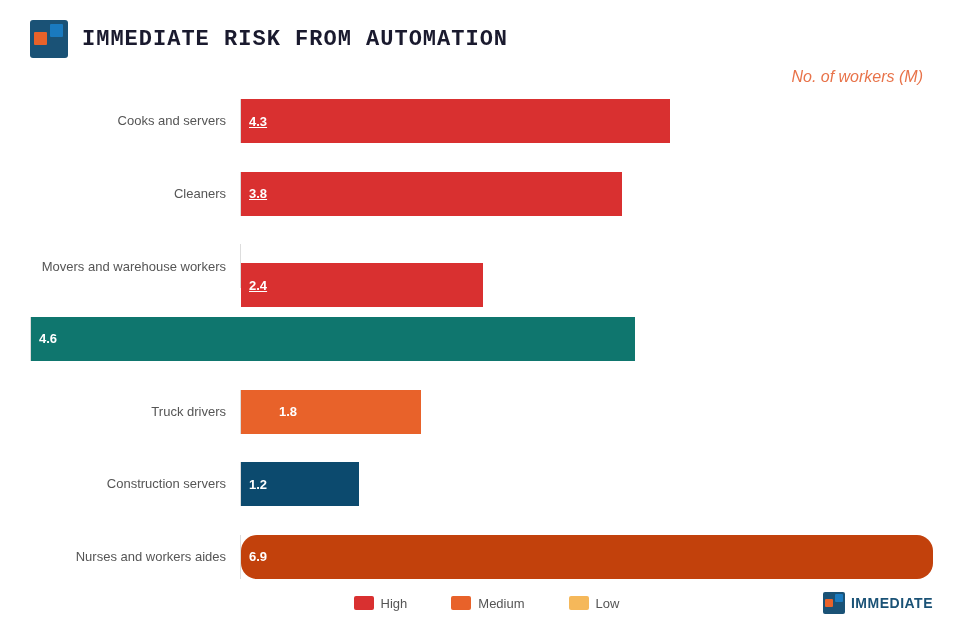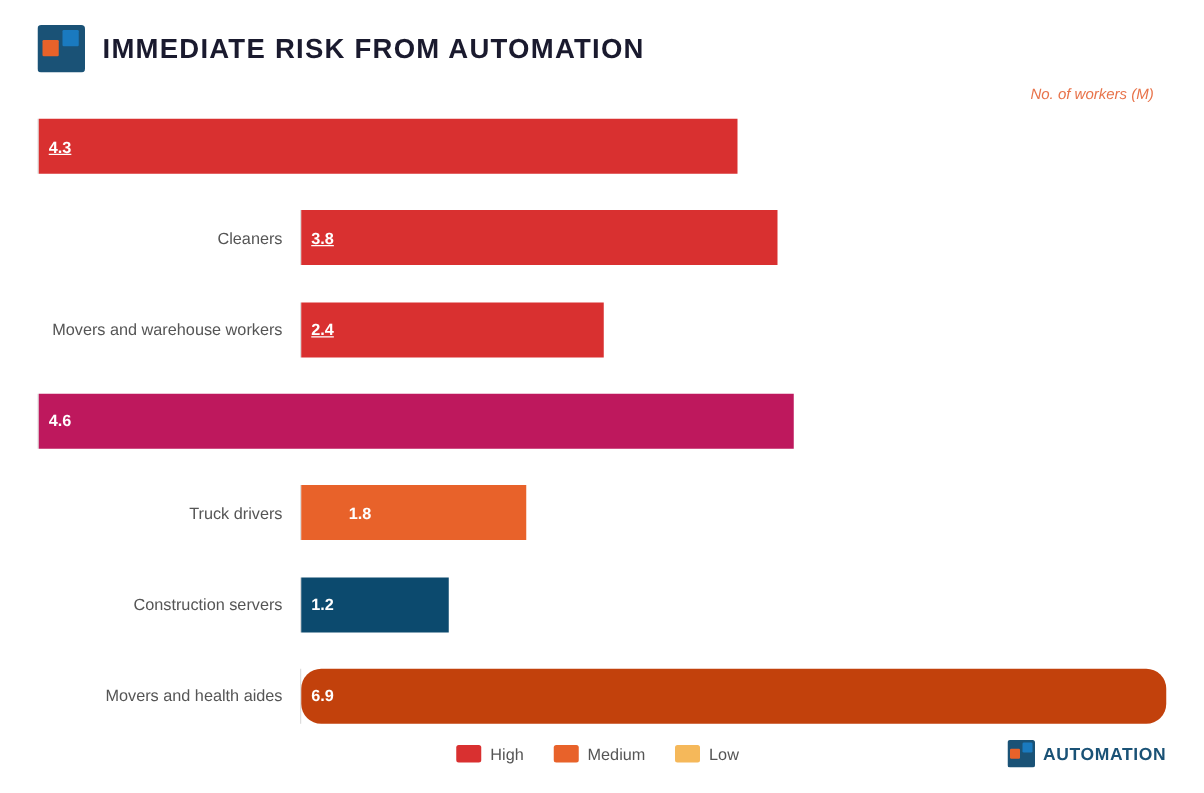--- a/index.html
+++ b/index.html
@@ -27,29 +27,30 @@
       height: 38px;
       margin-right: 14px;
       flex-shrink: 0;
     }
     .title {
       font-size: 22px;
       font-weight: 900;
       color: #1a1a2e;
       letter-spacing: 1px;
       text-transform: uppercase;
+      font-family: Liberation Mono, monospace;
     }
     .subtitle-row {
       display: flex;
       justify-content: flex-end;
       padding-right: 10px;
       margin-bottom: 4px;
     }
     .subtitle {
-      font-size: 12px;
+      font-size: 16px;
       color: #e8734a;
       font-style: italic;
     }
     .chart-area {
       flex: 1;
       display: flex;
       flex-direction: column;
       justify-content: space-between;
     }
     .bar-row {
@@ -104,21 +105,21 @@
       border-radius: 2px;
     }
     .footer-row {
       display: flex;
       justify-content: space-between;
       align-items: center;
       margin-top: 4px;
     }
     .legend-container {
       display: flex;
-      gap: 24px;
+      gap: 44px;
       align-items: center;
       margin: 0 auto;
       flex: 1;
       justify-content: center;
     }
     .cbinsights-logo {
       display: flex;
       align-items: center;
       gap: 6px;
     }
@@ -146,45 +147,46 @@
     </svg>
     <span class="title">IMMEDIATE RISK FROM AUTOMATION</span>
   </div>
 
   <div class="subtitle-row">
     <span class="subtitle">No. of workers (M)</span>
   </div>
 
   <div class="chart-area" id="chart-area">
   <div class="bar-row">
+        <div class="bar-label">Cooks and servers</div>
         <div class="bar-container">
           <div class="bar high" style="width: 62%; background-color: rgb(217, 48, 48);">
             <span class="bar-value">4.3</span>
           </div>
         </div>
       </div>
       <div class="bar-row">
         <div class="bar-label">Cleaners</div>
         <div class="bar-container">
           <div class="bar high" style="width: 55%; background-color: rgb(217, 48, 48);">
             <span class="bar-value">3.8</span>
           </div>
         </div>
       </div>
       <div class="bar-row">
         <div class="bar-label">Movers and warehouse workers</div>
         <div class="bar-container">
-          <div class="bar high" style="width: 35%; background-color: rgb(217, 48, 48);">
+          <div class="bar high" style="width: 35%; background-color: rgb(217, 48, 48); margin-top: 19px;">
             <span class="bar-value">2.4</span>
           </div>
         </div>
       </div>
       <div class="bar-row">
         <div class="bar-container">
-          <div class="bar medium" style="width: 67%; background-color: #be185d;">
+          <div class="bar medium" style="width: 67%; background-color: #0f766e;">
             <span class="bar-value">4.6</span>
           </div>
         </div>
       </div>
       <div class="bar-row">
         <div class="bar-label">Truck drivers</div>
         <div class="bar-container">
           <div class="bar medium" style="width: 26%; background-color: rgb(232, 98, 42); padding-left: 38px;">
             <span class="bar-value">1.8</span>
           </div>
@@ -192,21 +194,21 @@
       </div>
       <div class="bar-row">
         <div class="bar-label">Construction servers</div>
         <div class="bar-container">
           <div class="bar medium" style="width: 17%; background-color: #0c4a6e;">
             <span class="bar-value">1.2</span>
           </div>
         </div>
       </div>
       <div class="bar-row">
-        <div class="bar-label">Movers and health aides</div>
+        <div class="bar-label">Nurses and workers aides</div>
         <div class="bar-container">
           <div class="bar low" style="width: 100%; background-color: #c2410c; border-radius: 16px;">
             <span class="bar-value">6.9</span>
           </div>
         </div>
       </div>
     </div>
 
   <div class="footer-row">
     <div style="width:120px"></div>
@@ -223,16 +225,16 @@
           <div class="legend-box" style="background-color: rgb(245, 184, 90);"></div>
           <span>Low</span>
         </div>
       </div>
     <div class="cbinsights-logo">
       <svg class="cb-icon" viewBox="0 0 22 22">
         <rect x="0" y="0" width="22" height="22" fill="#1a5276" rx="2"></rect>
         <rect x="2" y="7" width="8" height="8" fill="#e8622a" rx="1"></rect>
         <rect x="12" y="2" width="8" height="8" fill="#1a7abf" rx="1"></rect>
       </svg>
-      <span class="cbinsights-text">AUTOMATION</span>
+      <span class="cbinsights-text">IMMEDIATE</span>
     </div>
   </div>
 </div>
 
 </body></html>

